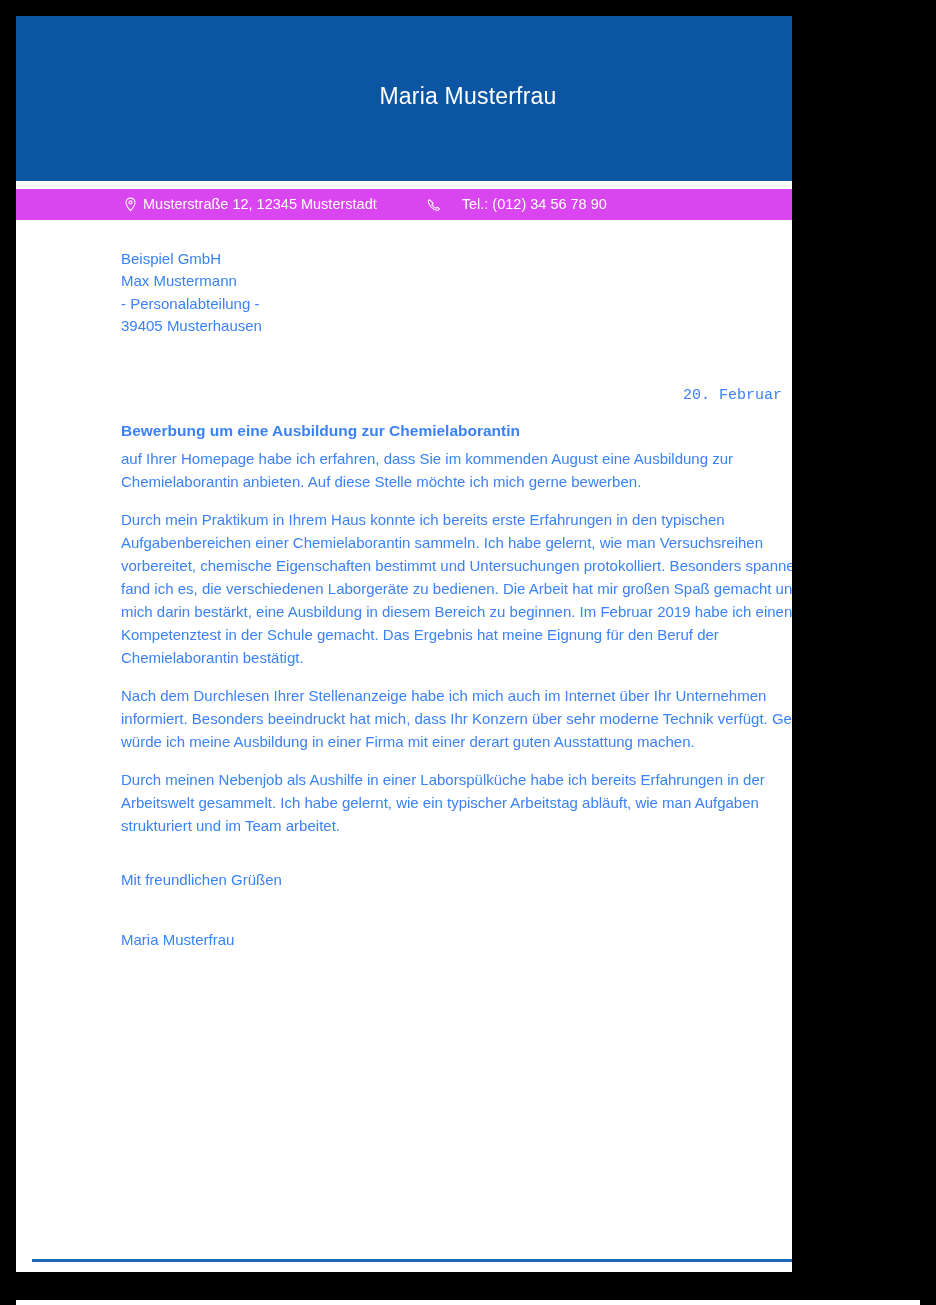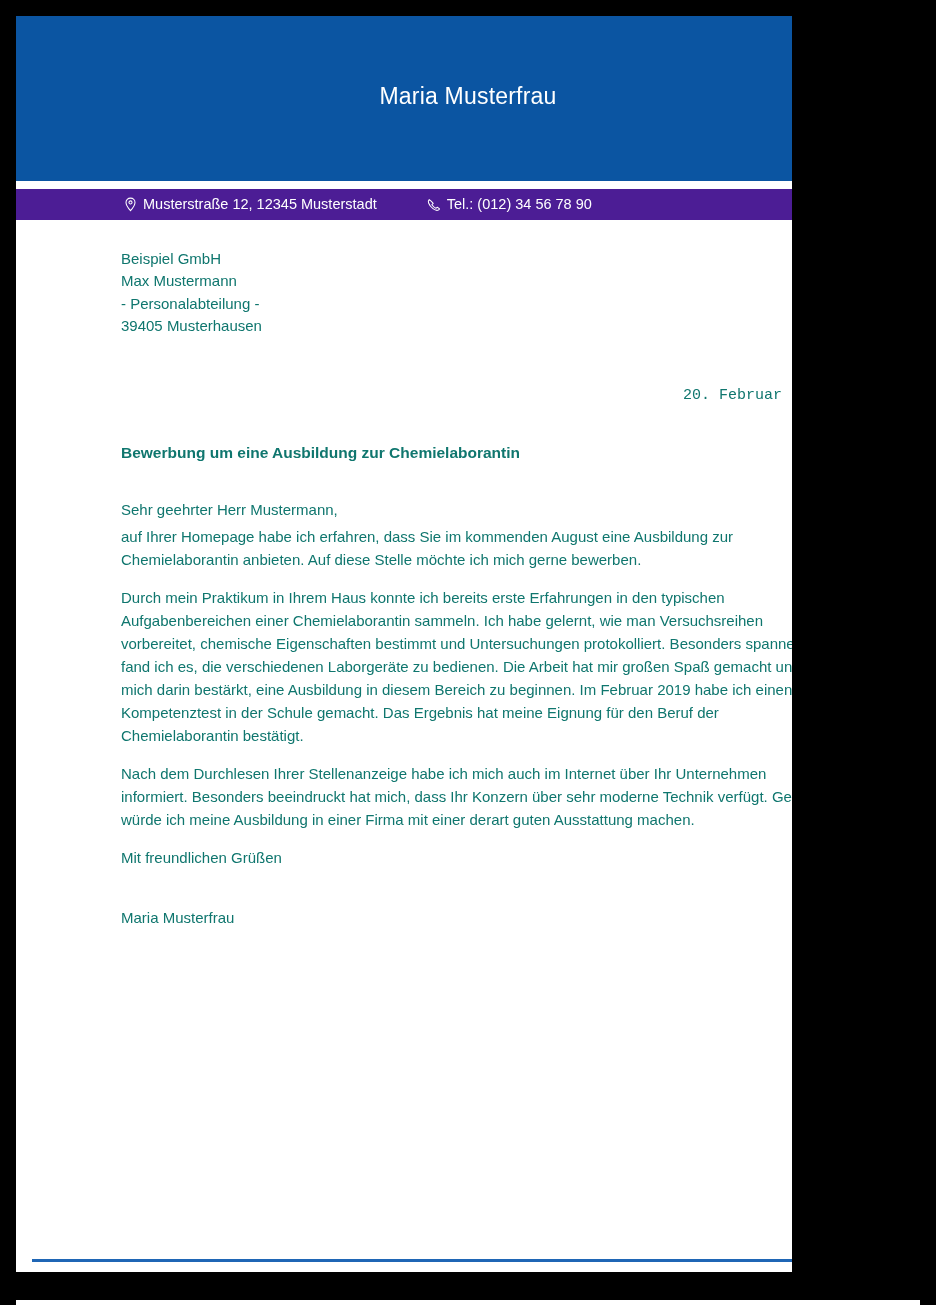--- a/index.html
+++ b/index.html
@@ -50,88 +50,88 @@
     line-height: 1.1;
   }
 
   
   #contact-bar {
     position: absolute;
     left: 0;
     top: 173px;
     width: 904px;
     height: 31px;
-    background: #4c1d95;
+    background: #d946ef;
     color: #ffffff;
     font-size: 14.5px;
     display: flex;
     align-items: center;
   }
   .contact-item {
     display: flex;
     align-items: center;
     white-space: nowrap;
     line-height: 1;
   }
   #contact-address-item { margin-left: 107px; }
-  #contact-phone-item  { margin-left: 50px; }
+  #contact-phone-item  { margin-left: 50px; gap: 15px; }
   .contact-icon {
     display: inline-flex;
     align-items: center;
     justify-content: center;
     width: 15px;
     height: 15px;
     margin-right: 5px;
   }
   .contact-icon svg { display: block; }
 
   
   #letter-body {
     position: absolute;
     left: 105px;
     top: 232px;
     width: 706px;
-    color: #0f766e;
+    color: #3b82f6;
     font-size: 15px;
     line-height: 1;
   }
 
   #recipient-block {
     line-height: 22.3px;
     font-size: 15px;
   }
   #recipient-block > div { white-space: nowrap; }
 
   #letter-date {
     text-align: right;
     font-size: 15px;
     margin-top: 51px;
     font-family: Liberation Mono, monospace;
   }
 
   #subject-line {
     font-weight: bold;
     font-size: 15.5px;
-    margin-top: 42px;
+    margin-top: 20px;
   }
 
   #salutation {
     margin-top: 41px;
     font-size: 15px;
   }
 
   .body-paragraph {
     margin-top: 8px;
     font-size: 15px;
     line-height: 23px;
     text-align: left;
   }
 
   #closing-phrase {
-    margin-top: 19px;
+    margin-top: 35px;
     font-size: 15px;
   }
 
   #signature-name {
     margin-top: 45px;
     font-size: 15px;
   }
 
   
   #footer-rule {
@@ -194,28 +194,28 @@
       <div>Beispiel GmbH</div>
       <div>Max Mustermann</div>
       <div>- Personalabteilung -</div>
       <div>39405 Musterhausen</div>
     </div>
 
     <div id="letter-date">20. Februar 2019</div>
 
     <div id="subject-line">Bewerbung um eine Ausbildung zur Chemielaborantin</div>
 
-    <div id="salutation">Sehr geehrter Herr Mustermann,</div>
 
     <p class="body-paragraph">auf Ihrer Homepage habe ich erfahren, dass Sie im kommenden August eine Ausbildung zur Chemielaborantin anbieten. Auf diese Stelle möchte ich mich gerne bewerben.</p>
 
     <p class="body-paragraph">Durch mein Praktikum in Ihrem Haus konnte ich bereits erste Erfahrungen in den typischen Aufgabenbereichen einer Chemielaborantin sammeln. Ich habe gelernt, wie man Versuchsreihen vorbereitet, chemische Eigenschaften bestimmt und Untersuchungen protokolliert. Besonders spannend fand ich es, die verschiedenen Laborgeräte zu bedienen. Die Arbeit hat mir großen Spaß gemacht und mich darin bestärkt, eine Ausbildung in diesem Bereich zu beginnen. Im Februar 2019 habe ich einen Kompetenztest in der Schule gemacht. Das Ergebnis hat meine Eignung für den Beruf der Chemielaborantin bestätigt.</p>
 
     <p class="body-paragraph">Nach dem Durchlesen Ihrer Stellenanzeige habe ich mich auch im Internet über Ihr Unternehmen informiert. Besonders beeindruckt hat mich, dass Ihr Konzern über sehr moderne Technik verfügt. Gerne würde ich meine Ausbildung in einer Firma mit einer derart guten Ausstattung machen.</p>
 
+    <p class="body-paragraph">Durch meinen Nebenjob als Aushilfe in einer Laborspülküche habe ich bereits Erfahrungen in der Arbeitswelt gesammelt. Ich habe gelernt, wie ein typischer Arbeitstag abläuft, wie man Aufgaben strukturiert und im Team arbeitet.</p>
 
 
     <div id="closing-phrase">Mit freundlichen Grüßen</div>
 
     <div id="signature-name">Maria Musterfrau</div>
 
   </div>
 
   <div id="footer-rule"></div>
 

